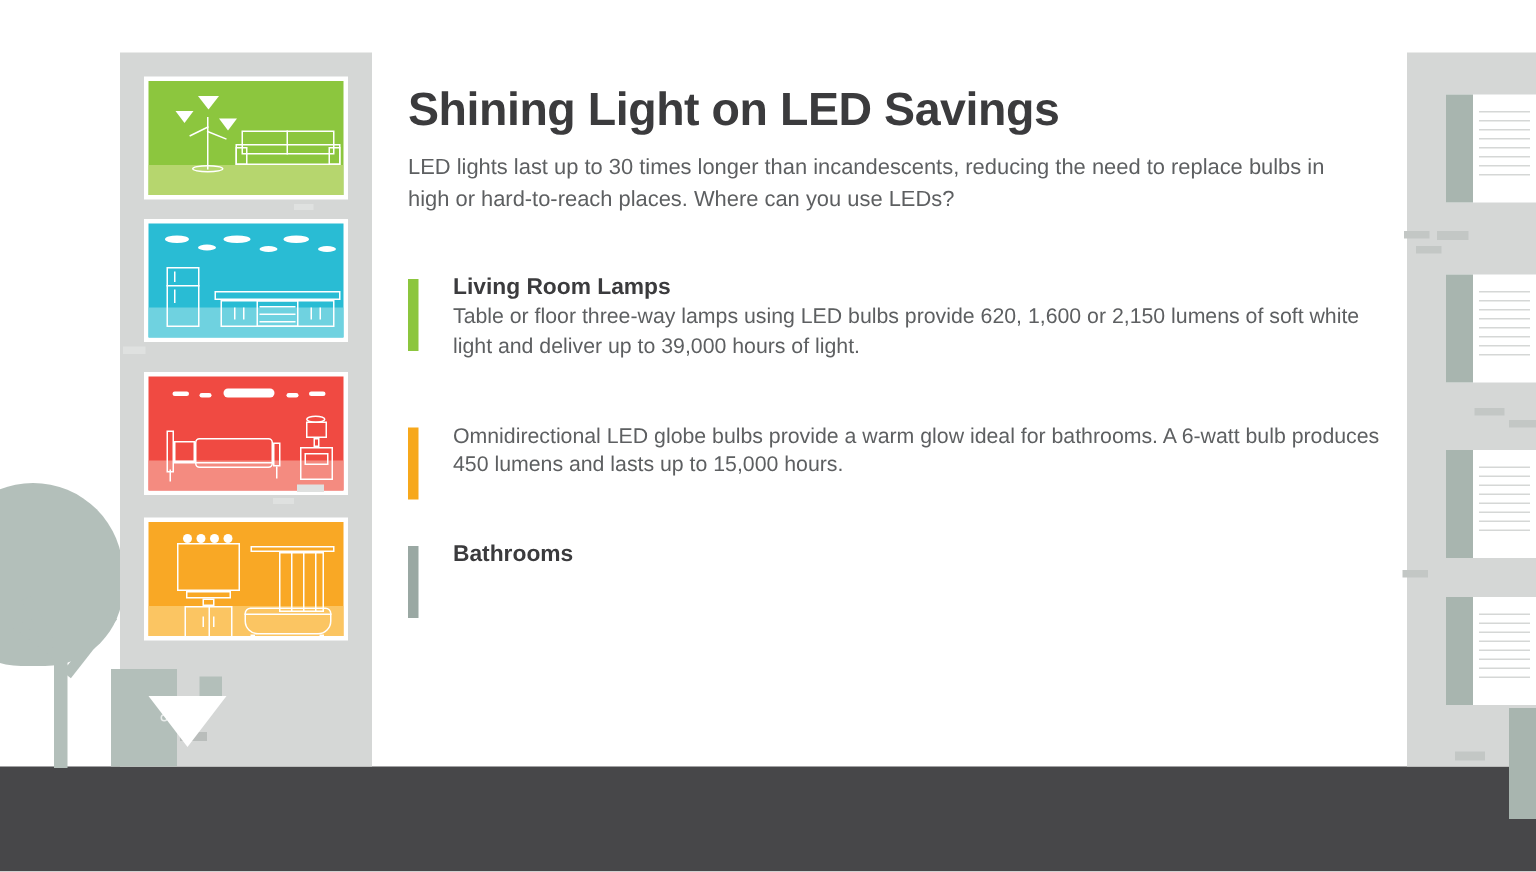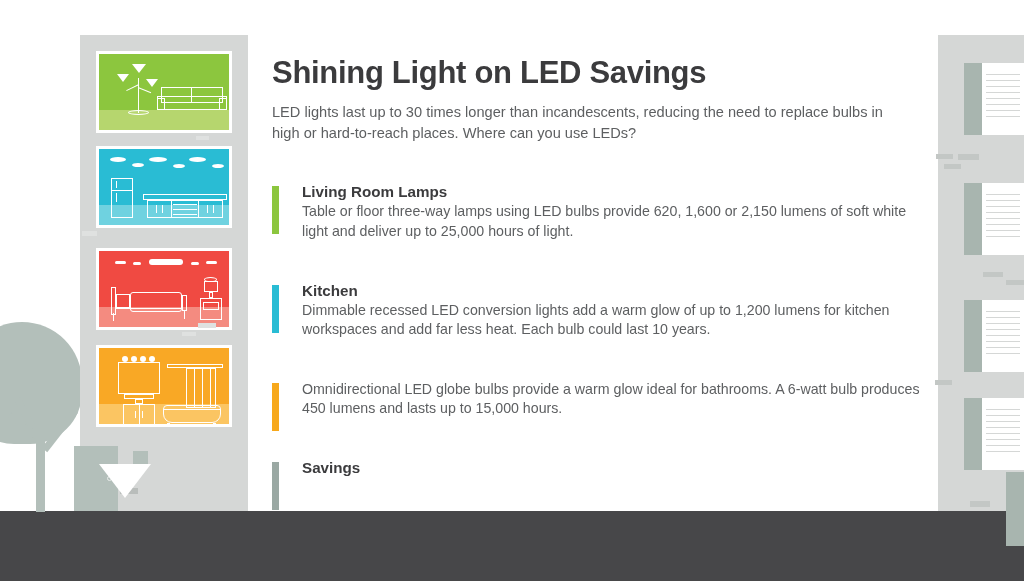--- a/index.html
+++ b/index.html
@@ -300,34 +300,29 @@
     <div class="brick" style="left:32px;top:466px;width:20px;height:6px"></div>
   </div>
 
   <div class="content">
     <h1 class="title">Shining Light on LED Savings</h1>
     <p class="intro">LED lights last up to 30 times longer than incandescents, reducing the need to replace bulbs in high or hard-to-reach places. Where can you use LEDs?</p>
 
     <div class="section">
       <span class="bar" style="background:#8cc63e"></span>
       <h3>Living Room Lamps</h3>
-      <p>Table or floor three-way lamps using LED bulbs provide 620, 1,600 or 2,150 lumens of soft white light and deliver up to 25,000 hours of light.</p>
-    </div>
-
-    <div class="section">
-      <span class="bar" style="background:#29bcd4"></span>
-      <h3>Kitchen</h3>
-      <p>Dimmable recessed LED conversion lights add a warm glow of up to 1,200 lumens for kitchen workspaces and add far less heat. Each bulb could last 10 years.</p>
-    </div>
+      <p>Table or floor three-way lamps using LED bulbs provide 620, 1,600 or 2,150 lumens of soft white light and deliver up to 39,000 hours of light.</p>
+    </div>
+
 
 
     <div class="section">
       <span class="bar" style="background:#f7a81b"></span>
       <p>Omnidirectional LED globe bulbs provide a warm glow ideal for bathrooms. A 6-watt bulb produces 450 lumens and lasts up to 15,000 hours.</p>
     </div>
 
     <div class="section">
       <span class="bar" style="background:#9aa8a3"></span>
-      <h3>Savings</h3>
+      <h3>Bathrooms</h3>
     </div>
   </div>
 
 </div>
 
 </body></html>

